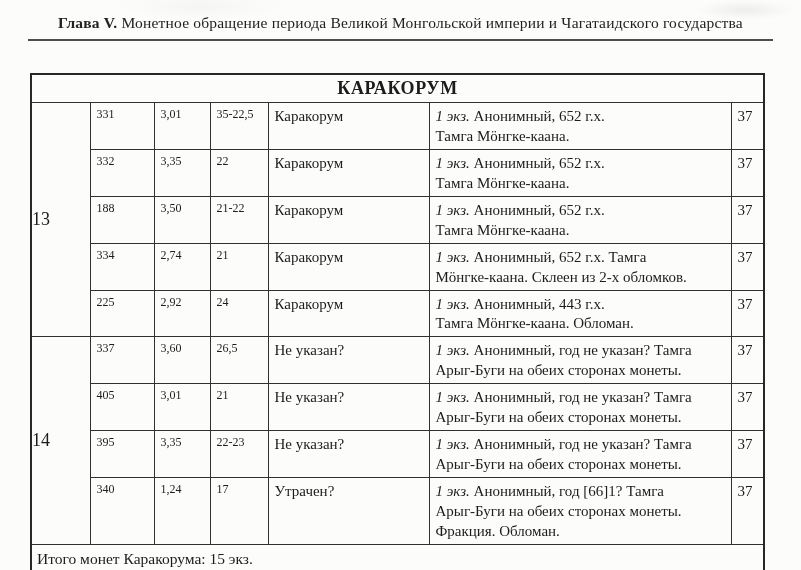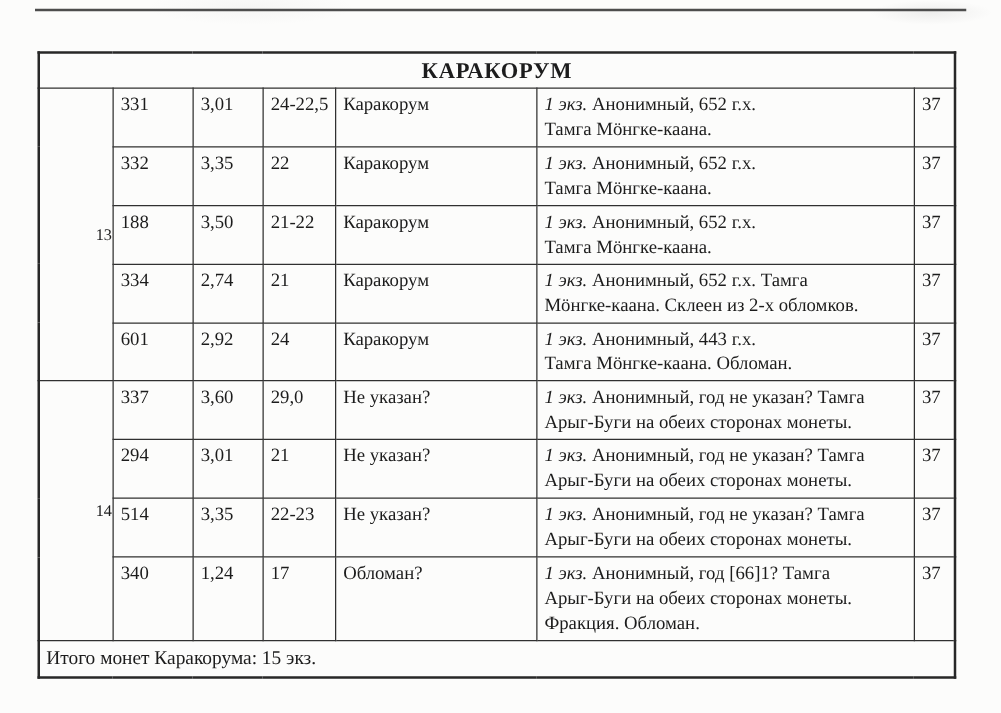--- a/index.html
+++ b/index.html
@@ -55,46 +55,49 @@
     height: 27px;
     text-align: center;
     vertical-align: middle;
     font-weight: bold;
     font-size: 18px;
     letter-spacing: 0.6px;
     padding: 0;
   }
 
   td.group-cell {
-    text-align: right;
+    text-align: left;
     vertical-align: middle;
-    font-size: 13px;
+    font-size: 18px;
     padding: 0;
   }
 
   tr.r  { height: 45px; }
   tr.r-tall { height: 60px; }
 
-  td.num-cell  { font-size: 15px; }
+  td.num-cell  { font-size: 12px; }
   td.desc-cell .rest { white-space: pre-line; }
   td.desc-cell i { font-style: italic; }
 
   tr.footer-row td {
     height: 24px;
     vertical-align: middle;
     font-weight: normal;
     font-size: 15.5px;
     padding: 2px 4px 2px 5px;
   }
 </style>
 </head>
 <body>
 
 <div>
 
+  <div class="chapter-heading">
+    <b>Глава V.</b><span> Монетное обращение периода Великой Монгольской империи и Чагатаидского государства</span>
+  </div>
 
   <div class="heading-rule"></div>
 
   <table class="coin-table">
     <colgroup>
       <col style="width:59px">
         <col style="width:64px">
         <col style="width:56px">
         <col style="width:58px">
         <col style="width:161px">
@@ -104,21 +107,21 @@
 
     <tbody>
         <tr class="title-row">
       <td colspan="7">КАРАКОРУМ</td>
     </tr>
 
     <tr class="r">
       <td class="group-cell" rowspan="5">13</td>
       <td class="num-cell">331</td>
       <td class="num-cell">3,01</td>
-      <td class="num-cell">24-22,5</td>
+      <td class="num-cell">35-22,5</td>
       <td>Каракорум</td>
       <td class="desc-cell"><i>1 экз.</i> <span class="rest">Анонимный, 652 г.х.
 Тамга Мöнгке-каана.</span></td>
       <td>37</td>
     </tr>
     <tr class="r">
       <td class="num-cell">332</td>
       <td class="num-cell">3,35</td>
       <td class="num-cell">22</td>
       <td>Каракорум</td>
@@ -138,62 +141,62 @@
     <tr class="r">
       <td class="num-cell">334</td>
       <td class="num-cell">2,74</td>
       <td class="num-cell">21</td>
       <td>Каракорум</td>
       <td class="desc-cell"><i>1 экз.</i> <span class="rest">Анонимный, 652 г.х. Тамга
 Мöнгке-каана. Склеен из 2-х обломков.</span></td>
       <td>37</td>
     </tr>
     <tr class="r">
-      <td class="num-cell">601</td>
+      <td class="num-cell">225</td>
       <td class="num-cell">2,92</td>
       <td class="num-cell">24</td>
       <td>Каракорум</td>
       <td class="desc-cell"><i>1 экз.</i> <span class="rest">Анонимный, 443 г.х.
 Тамга Мöнгке-каана. Обломан.</span></td>
       <td>37</td>
     </tr>
 
     <tr class="r">
       <td class="group-cell" rowspan="4">14</td>
       <td class="num-cell">337</td>
       <td class="num-cell">3,60</td>
-      <td class="num-cell">29,0</td>
+      <td class="num-cell">26,5</td>
       <td>Не указан?</td>
       <td class="desc-cell"><i>1 экз.</i> <span class="rest">Анонимный, год не указан? Тамга
 Арыг-Буги на обеих сторонах монеты.</span></td>
       <td>37</td>
     </tr>
     <tr class="r">
-      <td class="num-cell">294</td>
+      <td class="num-cell">405</td>
       <td class="num-cell">3,01</td>
       <td class="num-cell">21</td>
       <td>Не указан?</td>
       <td class="desc-cell"><i>1 экз.</i> <span class="rest">Анонимный, год не указан? Тамга
 Арыг-Буги на обеих сторонах монеты.</span></td>
       <td>37</td>
     </tr>
     <tr class="r">
-      <td class="num-cell">514</td>
+      <td class="num-cell">395</td>
       <td class="num-cell">3,35</td>
       <td class="num-cell">22-23</td>
       <td>Не указан?</td>
       <td class="desc-cell"><i>1 экз.</i> <span class="rest">Анонимный, год не указан? Тамга
 Арыг-Буги на обеих сторонах монеты.</span></td>
       <td>37</td>
     </tr>
     <tr class="r-tall">
       <td class="num-cell">340</td>
       <td class="num-cell">1,24</td>
       <td class="num-cell">17</td>
-      <td>Обломан?</td>
+      <td>Утрачен?</td>
       <td class="desc-cell"><i>1 экз.</i> <span class="rest">Анонимный, год [66]1? Тамга
 Арыг-Буги на обеих сторонах монеты.
 Фракция. Обломан.</span></td>
       <td>37</td>
     </tr>
 
     <tr class="footer-row">
       <td colspan="7">Итого монет Каракорума: 15 экз.</td>
     </tr>
   </tbody>

